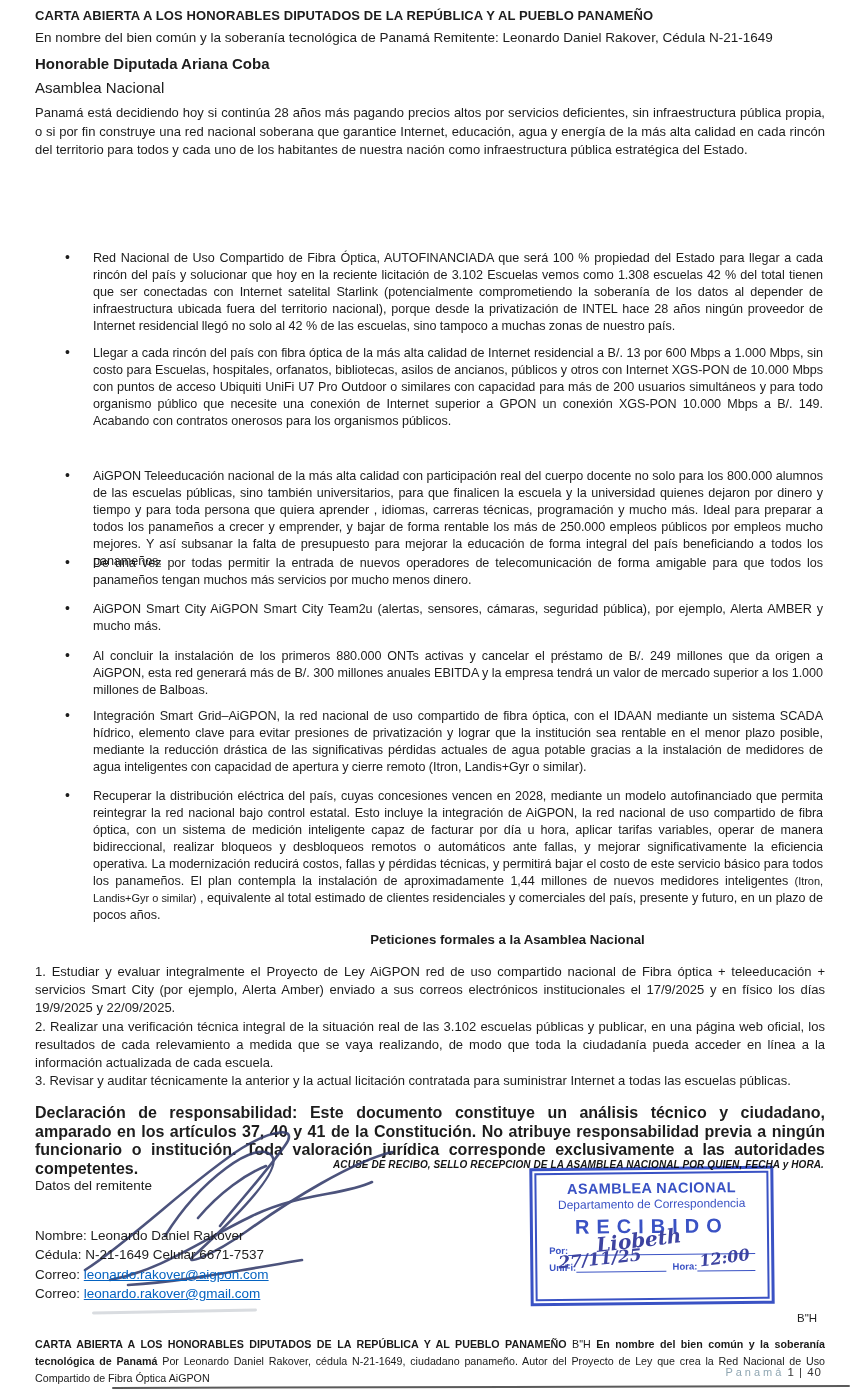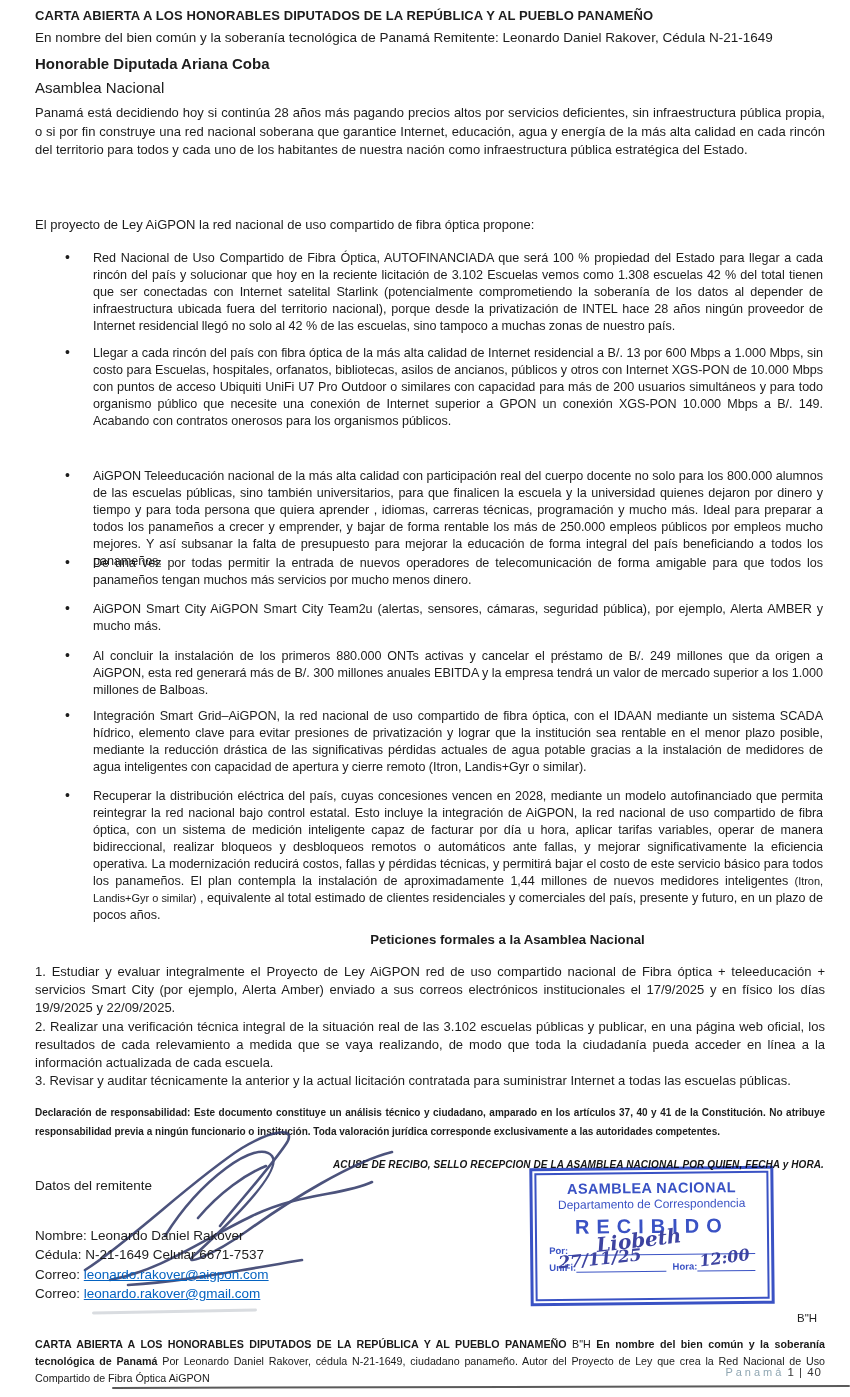--- a/index.html
+++ b/index.html
@@ -17,21 +17,21 @@
   .para{left:35px;width:790px;font-size:13px;line-height:18.5px;}
   .p1{top:104px;} .p2{top:172px;} .p3{top:216px;}
   .bullet{left:35px;width:788px;padding-left:58px;box-sizing:border-box;
           font-size:12.6px;line-height:17px;letter-spacing:-.05px;}
   .bullet::before{content:"\2022";position:absolute;left:30px;top:-1px;font-size:14px;}
   .b1{top:250px;} .b2{top:345px;} .b3{top:444px;margin-top:24px;} .b4{top:555px;}
   .b5{top:601px;} .b6{top:648px;} .b7{top:708px;} .b8{top:788px;}
   .small-inline{font-size:11px;}
   .pet-head{left:190px;top:932px;width:635px;text-align:center;font-size:13.2px;font-weight:bold;}
   .petitions{left:35px;top:963px;width:790px;font-size:13px;line-height:18.2px;}
-  .declaration{left:35px;top:1104px;width:790px;font-size:10px;line-height:18.6px;font-weight:bold;}
+  .declaration{left:35px;top:1104px;width:790px;font-size:16px;line-height:18.6px;font-weight:bold;}
   .acuse{left:333px;top:1159px;width:510px;font-size:10px;font-weight:bold;white-space:nowrap;letter-spacing:.1px;color:#151515;font-style:italic;}
   .sender-label{left:35px;top:1178px;font-size:13.5px;}
   .sender-block{left:35px;top:1226px;font-size:13.5px;line-height:19.3px;}
   .sender-block a{color:#0563c1;}
   .bh{left:797px;top:1312px;font-size:11.5px;color:#222;}
   .footer{left:35px;top:1336px;width:790px;font-size:10.7px;line-height:17px;color:#1a1a1a;}
   .footer .fb{font-weight:bold;}
   .pagenum{right:28px;top:1366px;font-size:11px;text-align:right;}
   .pagenum .pw{color:#8fa6b2;letter-spacing:3px;}
   .pagenum .pn{color:#333;font-size:11.5px;letter-spacing:1px;}
@@ -59,21 +59,20 @@
 
 <div class="page">
 
   <div class="abs title">CARTA ABIERTA A LOS HONORABLES DIPUTADOS DE LA REPÚBLICA Y AL PUEBLO PANAMEÑO</div>
   <div class="abs subtitle">En nombre del bien común y la soberanía tecnológica de Panamá Remitente: Leonardo Daniel Rakover, Cédula N-21-1649</div>
 
   <div class="abs addr-name">Honorable Diputada Ariana Coba</div>
   <div class="abs addr-org">Asamblea Nacional</div>
 
   <div class="abs para jus p1">Panamá está decidiendo hoy si continúa 28 años más pagando precios altos por servicios deficientes, sin infraestructura pública propia, o si por fin construye una red nacional soberana que garantice Internet, educación, agua y energía de la más alta calidad en cada rincón del territorio para todos y cada uno de los habitantes de nuestra nación como infraestructura pública estratégica del Estado.</div>
-  <div class="abs para p3">El proyecto de Ley AiGPON la red nacional de uso compartido de fibra óptica propone:</div>
 
   <div class="abs bullet jus b1">Red Nacional de Uso Compartido de Fibra Óptica, AUTOFINANCIADA que será 100 % propiedad del Estado para llegar a cada rincón del país y solucionar que hoy en la reciente licitación de 3.102 Escuelas vemos como 1.308 escuelas 42 % del total tienen que ser conectadas con Internet satelital Starlink (potencialmente comprometiendo la soberanía de los datos al depender de infraestructura ubicada fuera del territorio nacional), porque desde la privatización de INTEL hace 28 años ningún proveedor de Internet residencial llegó no solo al 42 % de las escuelas, sino tampoco a muchas zonas de nuestro país.</div>
   <div class="abs bullet jus b2">Llegar a cada rincón del país con fibra óptica de la más alta calidad de Internet residencial a B/. 13 por 600 Mbps a 1.000 Mbps, sin costo para Escuelas, hospitales, orfanatos, bibliotecas, asilos de ancianos, públicos y otros con Internet XGS-PON de 10.000 Mbps con puntos de acceso Ubiquiti UniFi U7 Pro Outdoor o similares con capacidad para más de 200 usuarios simultáneos y para todo organismo público que necesite una conexión de Internet superior a GPON un conexión XGS-PON 10.000 Mbps a B/. 149. Acabando con contratos onerosos para los organismos públicos.</div>
   <div class="abs bullet jus b3">AiGPON Teleeducación nacional de la más alta calidad con participación real del cuerpo docente no solo para los 800.000 alumnos de las escuelas públicas, sino también universitarios, para que finalicen la escuela y la universidad quienes dejaron por dinero y tiempo y para toda persona que quiera aprender , idiomas, carreras técnicas, programación y mucho más. Ideal para preparar a todos los panameños a crecer y emprender, y bajar de forma rentable los más de 250.000 empleos públicos por empleos mucho mejores. Y así subsanar la falta de presupuesto para mejorar la educación de forma integral del país beneficiando a todos los panameños.</div>
   <div class="abs bullet jus b4">De una vez por todas permitir la entrada de nuevos operadores de telecomunicación de forma amigable para que todos los panameños tengan muchos más servicios por mucho menos dinero.</div>
   <div class="abs bullet jus b5">AiGPON Smart City AiGPON Smart City Team2u (alertas, sensores, cámaras, seguridad pública), por ejemplo, Alerta AMBER y mucho más.</div>
   <div class="abs bullet jus b6">Al concluir la instalación de los primeros 880.000 ONTs activas y cancelar el préstamo de B/. 249 millones que da origen a AiGPON, esta red generará más de B/. 300 millones anuales EBITDA y la empresa tendrá un valor de mercado superior a los 1.000 millones de Balboas.</div>
   <div class="abs bullet jus b7">Integración Smart Grid–AiGPON, la red nacional de uso compartido de fibra óptica, con el IDAAN mediante un sistema SCADA hídrico, elemento clave para evitar presiones de privatización y lograr que la institución sea rentable en el menor plazo posible, mediante la reducción drástica de las significativas pérdidas actuales de agua potable gracias a la instalación de medidores de agua inteligentes con capacidad de apertura y cierre remoto (Itron, Landis+Gyr o similar).</div>
   <div class="abs bullet jus b8"><span>Recuperar la distribución eléctrica del país, cuyas concesiones vencen en 2028, mediante un modelo autofinanciado que permita reintegrar la red nacional bajo control estatal. Esto incluye la integración de AiGPON, la red nacional de uso compartido de fibra óptica, con un sistema de medición inteligente capaz de facturar por día u hora, aplicar tarifas variables, operar de manera bidireccional, realizar bloqueos y desbloqueos remotos o automáticos ante fallas, y mejorar significativamente la eficiencia operativa. La modernización reducirá costos, fallas y pérdidas técnicas, y permitirá bajar el costo de este servicio básico para todos los panameños. El plan contempla la instalación de aproximadamente 1,44 millones de nuevos medidores inteligentes </span><span class="small-inline">(Itron, Landis+Gyr o similar)</span><span> , equivalente al total estimado de clientes residenciales y comerciales del país, presente y futuro, en un plazo de pocos años.</span></div>
 

